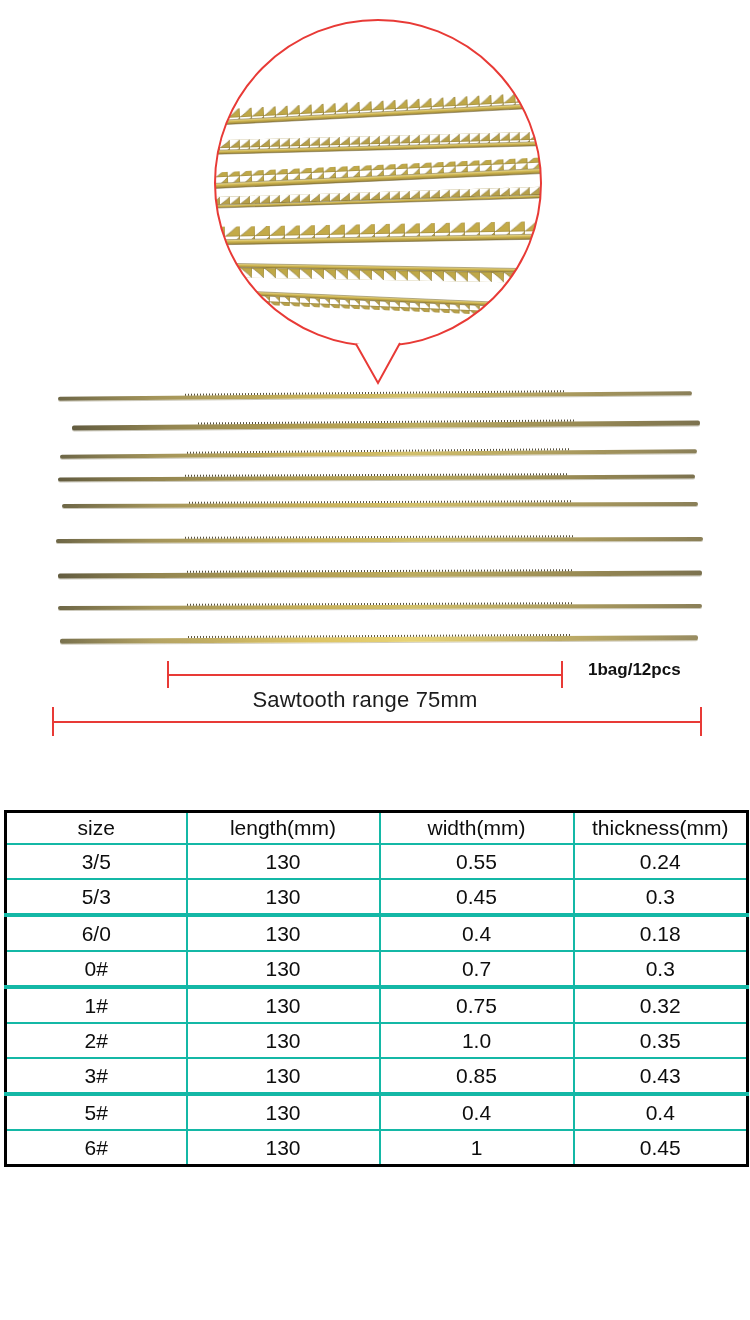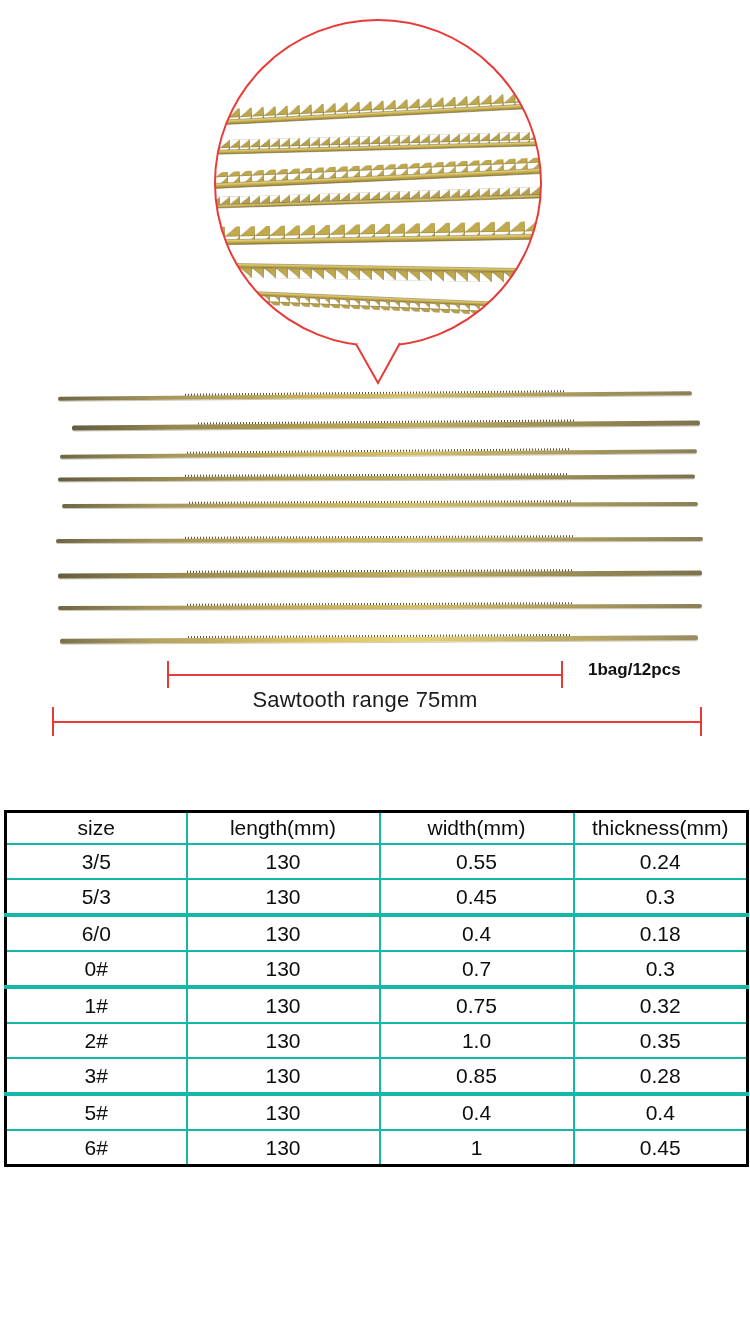--- a/index.html
+++ b/index.html
@@ -175,21 +175,21 @@
       <tr>
         <td>2#</td>
         <td>130</td>
         <td>1.0</td>
         <td>0.35</td>
       </tr>
       <tr class="group-end">
         <td>3#</td>
         <td>130</td>
         <td>0.85</td>
-        <td>0.28</td>
+        <td>0.43</td>
       </tr>
       <tr>
         <td>5#</td>
         <td>130</td>
         <td>0.4</td>
         <td>0.4</td>
       </tr>
       <tr>
         <td>6#</td>
         <td>130</td>

